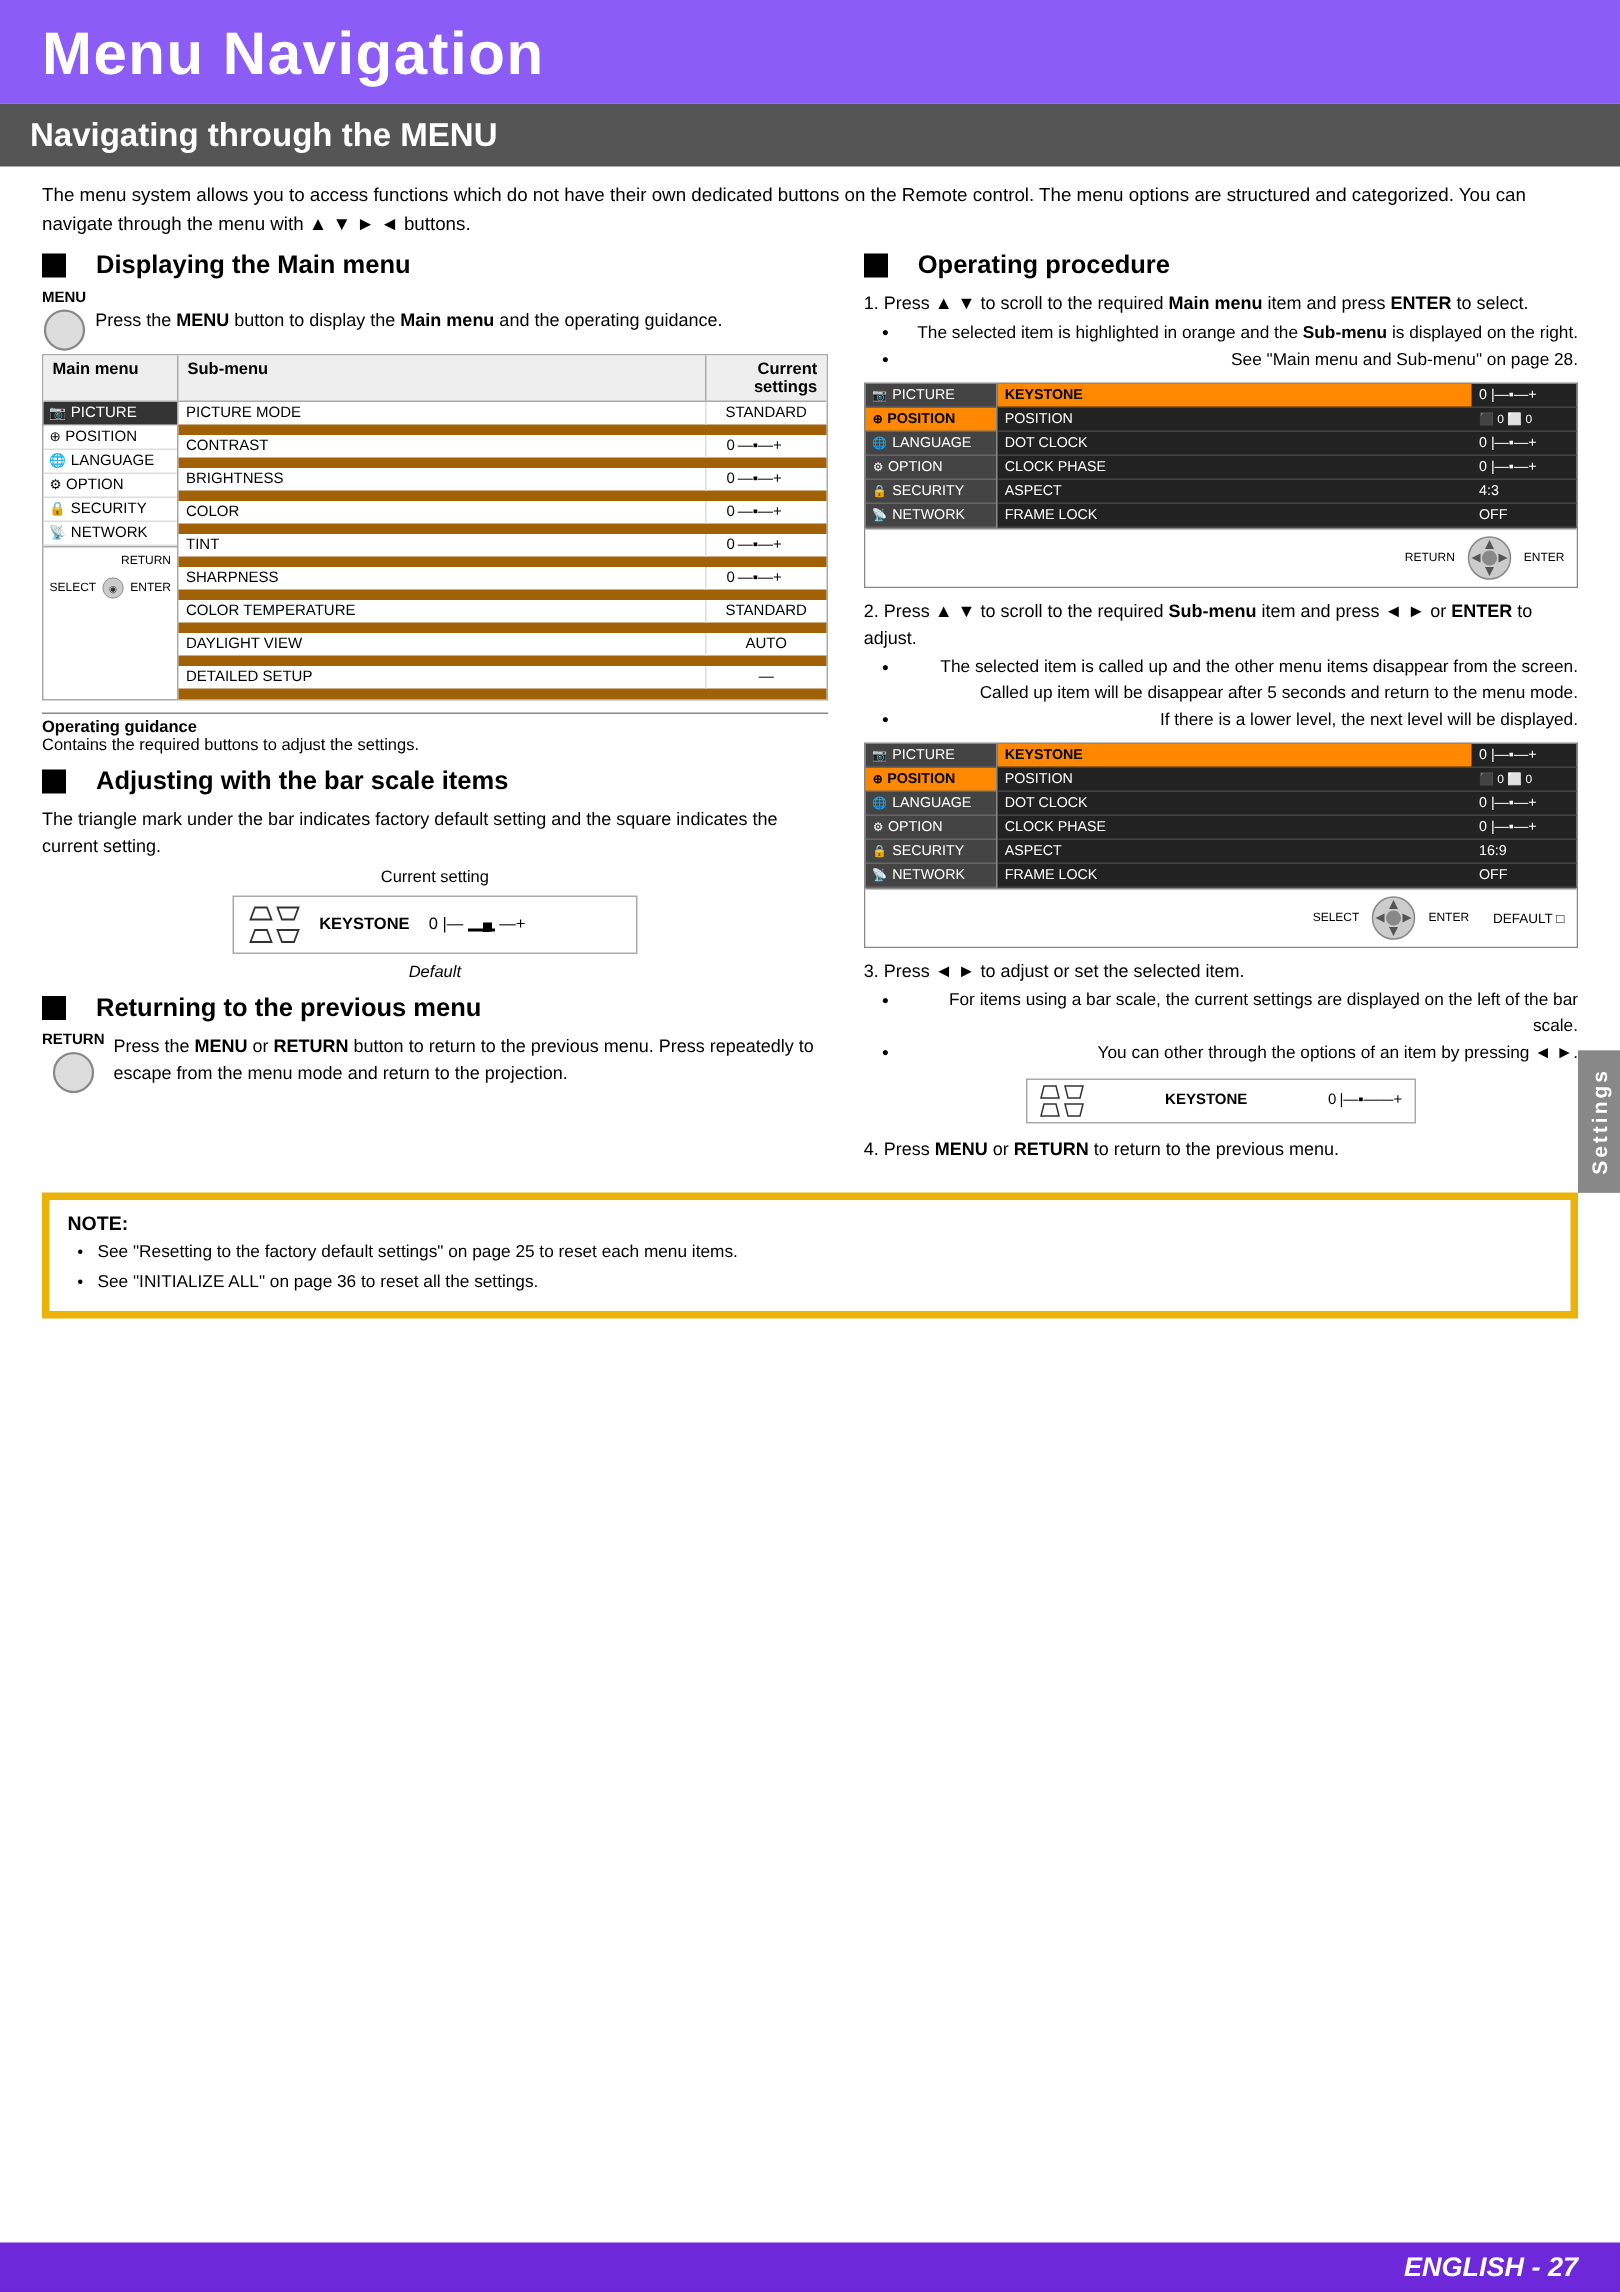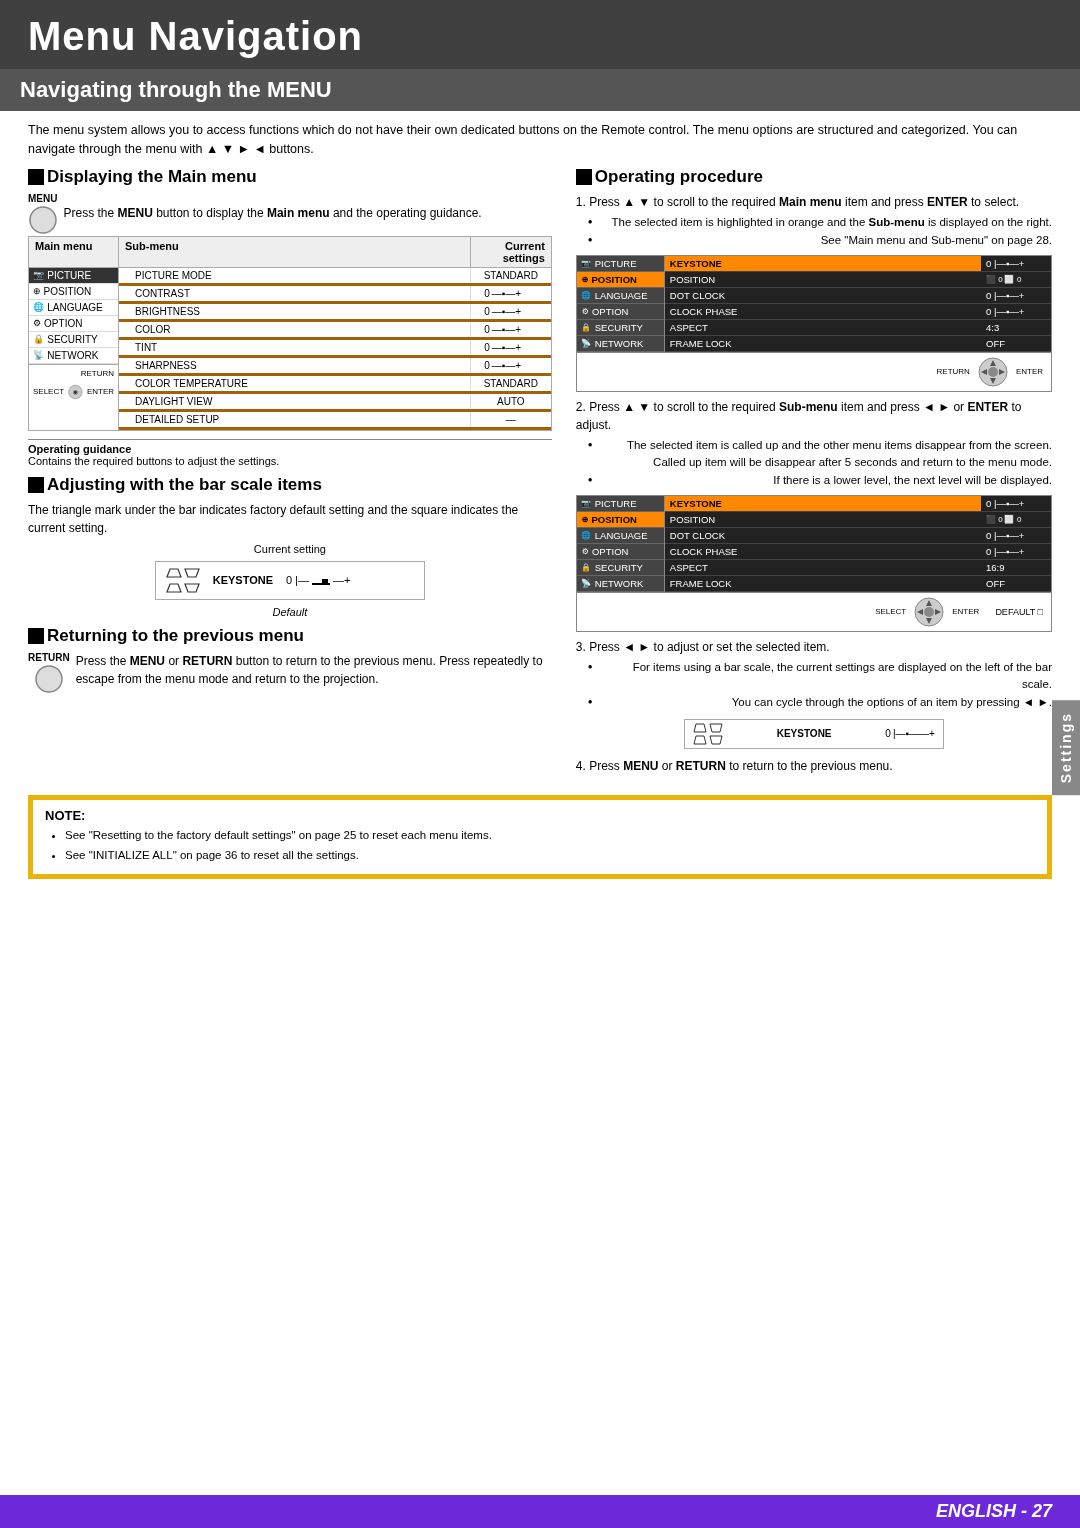--- a/index.html
+++ b/index.html
@@ -8,21 +8,21 @@
       font-size: 13px;
       background: #fff;
       color: #000;
       width: 1080px;
       min-height: 1528px;
       position: relative;
     }
 
     
     .page-header {
-      background: #404040;
+      background: #8b5cf6;
       color: #fff;
       padding: 14px 28px 10px 28px;
     }
     .page-header h1 {
       font-size: 40px;
       font-weight: 900;
       letter-spacing: 1px;
     }
 
     
@@ -59,21 +59,21 @@
       flex: 1;
     }
 
     
     .section-title {
       font-size: 17px;
       font-weight: 800;
       margin-bottom: 6px;
       display: flex;
       align-items: center;
-      gap: 3px;
+      gap: 20px;
     }
     .section-title .black-square {
       display: inline-block;
       width: 16px;
       height: 16px;
       background: #000;
       flex-shrink: 0;
     }
 
     
@@ -120,23 +120,22 @@
     .menu-left-item.active {
       background: #333;
       color: #fff;
     }
 
     .menu-right {
       flex: 1;
     }
     .menu-right-row {
       display: flex;
-      border-bottom: 3px solid #a16207;
+      border-bottom: 7px solid #a16207;
       font-size: 10px;
-      padding-left: 11px;
     }
     .menu-right-row .sub-name {
       flex: 1;
       padding: 2px 5px;
       border-right: 1px solid #ddd;
       font-size: 10px;
       text-transform: uppercase;
     }
     .menu-right-row .sub-val {
       width: 80px;
@@ -727,21 +726,21 @@
           <span class="ctrl-label">ENTER</span>
           <span style="margin-left:8px;font-size:9px;">DEFAULT □</span>
         </div>
       </div>
 
       <p style="font-size:12px;line-height:1.5;margin-bottom:3px;margin-top:6px;">
         3. Press ◄ ► to adjust or set the selected item.
       </p>
       <ul class="bullet-list">
         <li>For items using a bar scale, the current settings are displayed on the left of the bar scale.</li>
-        <li>You can cycle through the options of an item by pressing ◄ ►.</li>
+        <li>You can other through the options of an item by pressing ◄ ►.</li>
       </ul>
 
       <div style="display:flex;justify-content:center;margin:4px 0;">
         <div class="small-bar-box">
           <div class="ks-icons">
             <div class="ks-icon-row">
               <svg width="14" height="10" viewBox="0 0 14 10">
                 <polygon points="3,1 11,1 13,9 1,9" fill="none" stroke="#333" stroke-width="1"></polygon>
               </svg>
               <svg width="14" height="10" viewBox="0 0 14 10">

